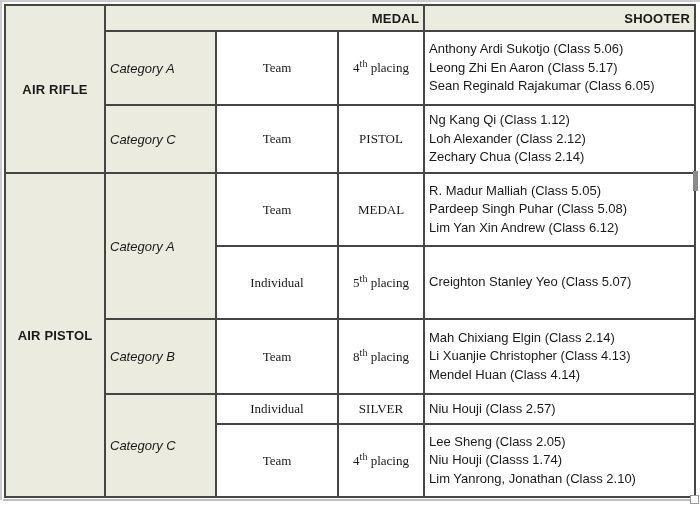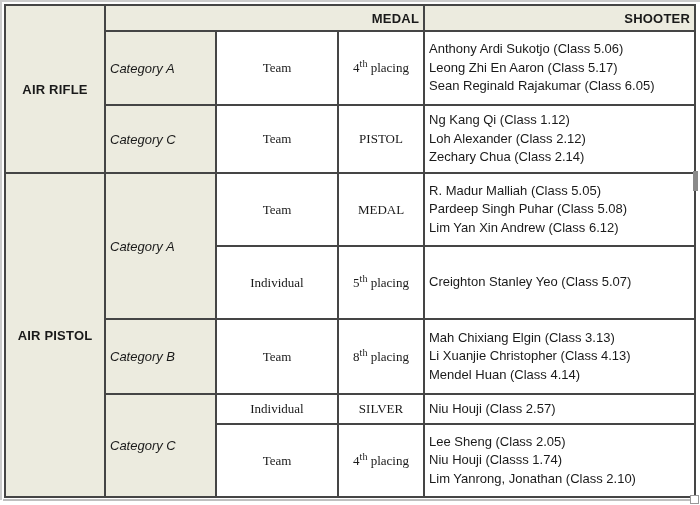--- a/index.html
+++ b/index.html
@@ -92,21 +92,21 @@
         <td class="shooters">
             <div class="shooter-line">Creighton Stanley Yeo (Class 5.07)</div>
           </td>
       </tr>
 
       <tr style="height:75px">
         <td class="shaded category">Category B</td>
         <td class="ctr">Team</td>
         <td class="ctr"><span><span>8</span><sup>th</sup><span> placing</span></span></td>
         <td class="shooters">
-            <div class="shooter-line">Mah Chixiang Elgin (Class 3.13)</div>
+            <div class="shooter-line">Mah Chixiang Elgin (Class 2.14)</div>
             <div class="shooter-line">Li Xuanjie Christopher (Class 4.13)</div>
             <div class="shooter-line">Mendel Huan (Class 4.14)</div>
           </td>
       </tr>
 
       <tr style="height:30px">
         <td class="shaded category" rowspan="2">Category C</td>
         <td class="ctr">Individual</td>
         <td class="ctr"><span><span>SILVER</span><sup></sup><span></span></span></td>
         <td class="shooters">

